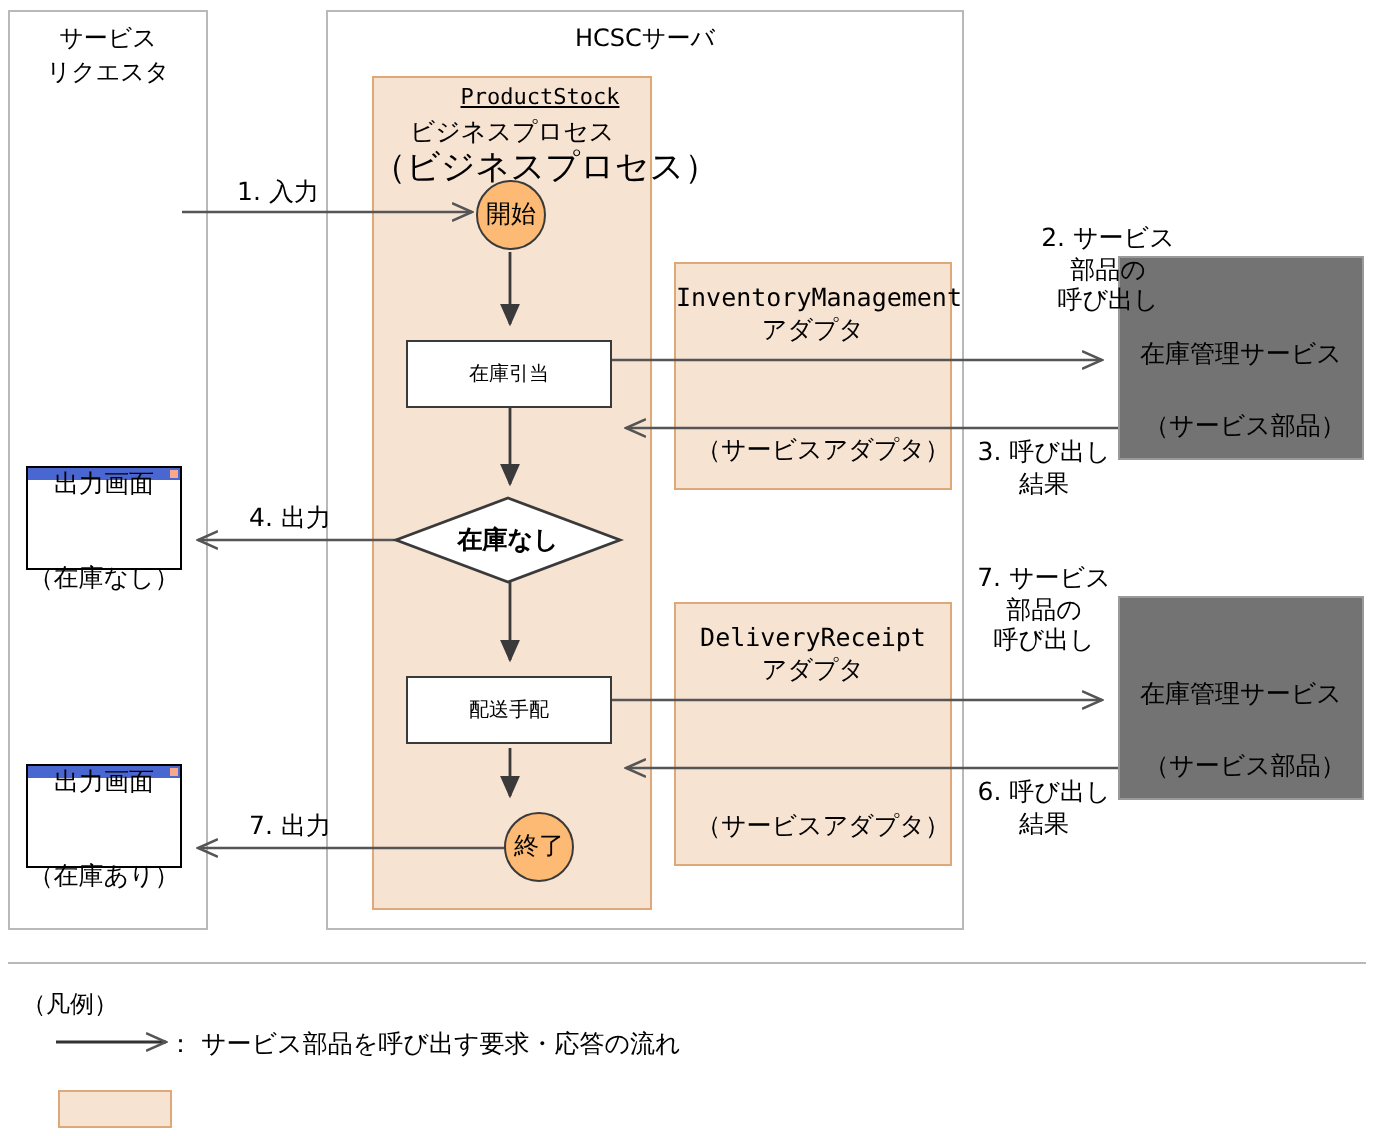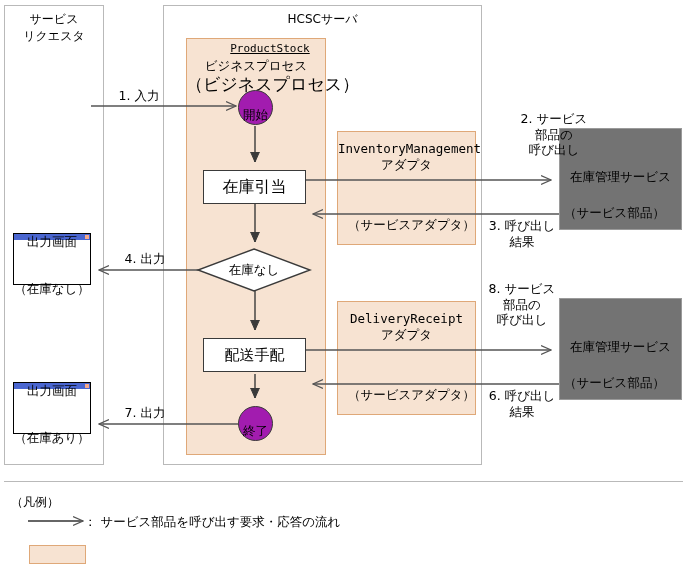--- a/index.html
+++ b/index.html
@@ -22,27 +22,27 @@
   .orangebox{position:absolute;border:1px solid #dfa878;background:#f7e3d2;box-sizing:border-box;}
 
   
   .win{position:absolute;border:1.5px solid #000;background:#fff;box-sizing:border-box;}
   .win .titlebar{position:absolute;left:0;top:0;right:0;height:6px;background:#4a66d0;}
   .win .tbdot{position:absolute;right:1px;top:1px;width:4px;height:4px;background:#f7a98a;}
   .win .wintext{position:absolute;left:0;right:0;top:50%;transform:translateY(-45%);text-align:center;line-height:1.25;white-space:pre;}
 
   
   .node-box{position:absolute;border:1.4px solid #3a3a3a;background:#ffffff;box-sizing:border-box;display:flex;align-items:center;justify-content:center;}
-  .node-circle{position:absolute;border:1.4px solid #3a3a3a;border-radius:50%;background:#a21caf;box-sizing:border-box;display:flex;align-items:flex-end;justify-content:center;}
-  .node-diamond-wrap{position:absolute;}
+  .node-circle{position:absolute;border:1.4px solid #3a3a3a;border-radius:50%;background:#fdba74;box-sizing:border-box;display:flex;align-items:center;justify-content:center;}
+  .node-diamond-wrap{position:absolute;font-weight:bold;}
   .node-diamond-wrap .dtext{position:absolute;left:0;top:0;width:100%;height:100%;display:flex;align-items:center;justify-content:center;}
 
   .svcbox{position:absolute;border:1px solid #9a9a9a;background:#737373;box-sizing:border-box;}
   .svcbox .l1{position:absolute;left:0;right:0;top:40px;text-align:center;white-space:nowrap;}
-  .svcbox .l2{position:absolute;left:4px;right:0;top:76px;white-space:nowrap;}
+  .svcbox .l2{position:absolute;left:4px;right:0;top:76px;text-align:center;white-space:nowrap;}
 
   .adapter .a1{position:absolute;left:0;right:0;top:9px;text-align:center;line-height:1.25;}
   .adapter .a2{position:absolute;left:0;right:0;bottom:10px;text-align:right;}
 
   .flowlabel{position:absolute;text-align:center;line-height:1.25;white-space:pre;}
 
   
   .legend-title{position:absolute;}
   .legend-sw{position:absolute;border:1px solid #dfa878;background:#f7e3d2;}
   .legend-txt{position:absolute;white-space:pre;}
@@ -68,21 +68,21 @@
   <div class="lbl jp" style="left:186px;top:74px;width:140px;font-size:17px;">（ビジネスプロセス）</div>
 
   <div class="orangebox adapter" style="left:337px;top:131px;width:139px;height:114px;">
     <div class="a1">
       <div class="mono" style="font-size:12.5px;">InventoryManagement</div>
       <div class="jp" style="font-size:12.5px;">アダプタ</div>
     </div>
     <div class="a2 jp" style="font-size:12.5px;">（サービスアダプタ）</div>
   </div>
 
-  <div class="orangebox adapter" style="left:337px;top:301px;width:139px;height:114px;">
+  <div class="orangebox adapter" style="left:337px;top:301px;width:139px;height:132px;">
     <div class="a1">
       <div class="mono" style="font-size:12.5px;">DeliveryReceipt</div>
       <div class="jp" style="font-size:12.5px;">アダプタ</div>
     </div>
     <div class="a2 jp" style="font-size:12.5px;">（サービスアダプタ）</div>
   </div>
 
   <div class="svcbox" style="left:559px;top:128px;width:123px;height:102px;">
     <div class="l1 jp" style="font-size:12.5px;">在庫管理サービス</div>
     <div class="l2 jp" style="font-size:12.5px;">（サービス部品）</div>
@@ -151,49 +151,49 @@
     <polygon points="254,249 310,270 254,291 198,270" fill="#ffffff" stroke="#3a3a3a" stroke-width="1.4"></polygon>
 
     <path d="M28,521 L83,521" stroke="#333333" stroke-width="1.4" fill="none" marker-end="url(#ah)"></path>
   </svg>
 
   <div class="node-circle" style="left:238px;top:90px;width:35px;height:35px;">
     <span class="jp" style="font-size:12.5px;">開始</span>
   </div>
 
   <div class="node-box" style="left:203px;top:170px;width:103px;height:34px;">
-    <span class="jp" style="font-size:16px;">在庫引当</span>
+    <span class="jp" style="font-size:10px;">在庫引当</span>
   </div>
 
   <div class="node-diamond-wrap" style="left:198px;top:249px;width:112px;height:42px;">
     <div class="dtext">
       <span class="jp" style="font-size:12.5px;">在庫なし</span>
     </div>
   </div>
 
   <div class="node-box" style="left:203px;top:338px;width:103px;height:34px;">
-    <span class="jp" style="font-size:15px;">配送手配</span>
-  </div>
-
-  <div class="node-circle" style="left:238px;top:406px;width:35px;height:35px;">
+    <span class="jp" style="font-size:10px;">配送手配</span>
+  </div>
+
+  <div class="node-circle" style="left:252px;top:406px;width:35px;height:35px;">
     <span class="jp" style="font-size:12.5px;">終了</span>
   </div>
 
   <div class="flowlabel jp" style="left:99px;top:88px;width:80px;font-size:12.5px;">1. 入力</div>
 
   <div class="flowlabel jp" style="left:483px;top:111px;width:78px;font-size:12.5px;margin-left:32px;">2. サービス
 部品の
 呼び出し</div>
 
   <div class="flowlabel jp" style="left:483px;top:218px;width:78px;font-size:12.5px;">3. 呼び出し
 結果</div>
 
   <div class="flowlabel jp" style="left:105px;top:251px;width:80px;font-size:12.5px;">4. 出力</div>
 
-  <div class="flowlabel jp" style="left:483px;top:281px;width:78px;font-size:12.5px;">8. サービス
+  <div class="flowlabel jp" style="left:483px;top:281px;width:78px;font-size:12.5px;">7. サービス
 部品の
 呼び出し</div>
 
   <div class="flowlabel jp" style="left:483px;top:388px;width:78px;font-size:12.5px;">6. 呼び出し
 結果</div>
 
   <div class="flowlabel jp" style="left:105px;top:405px;width:80px;font-size:12.5px;">7. 出力</div>
 
   <div class="hr" style="left:4px;top:481px;width:679px;"></div>
 

